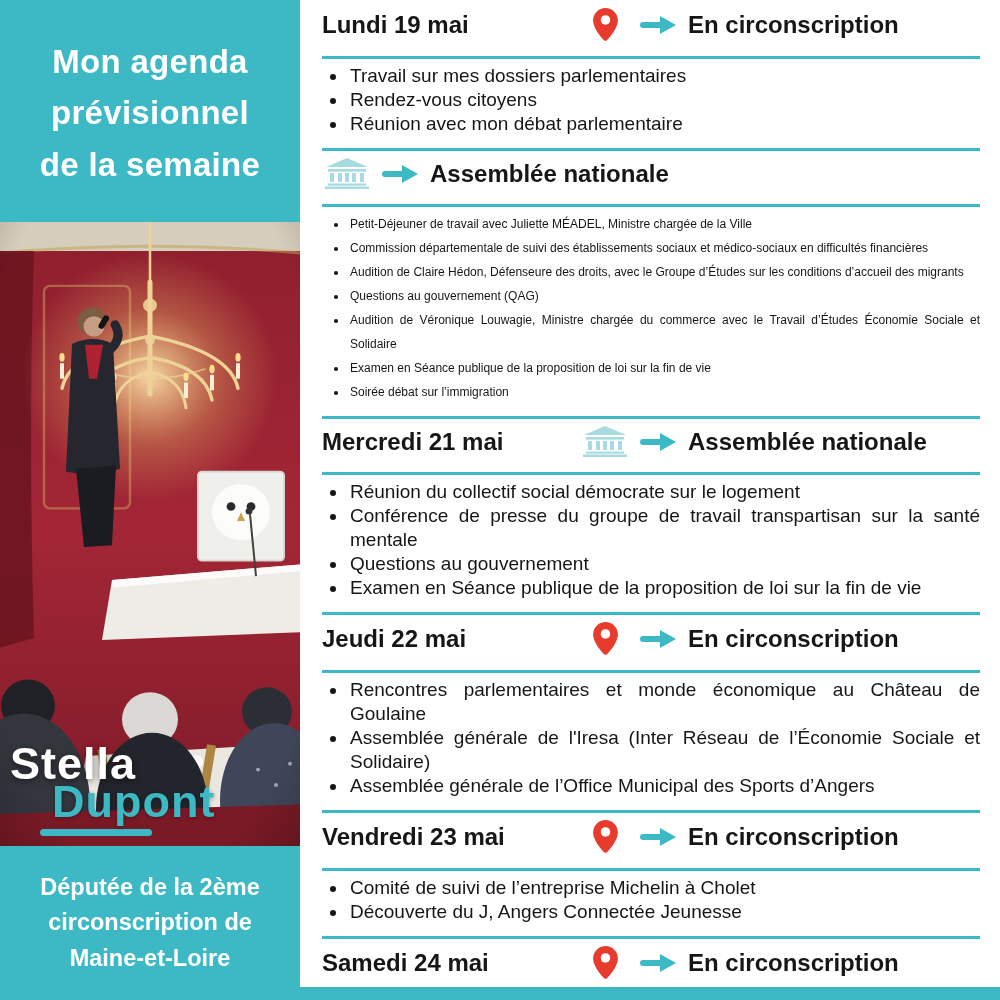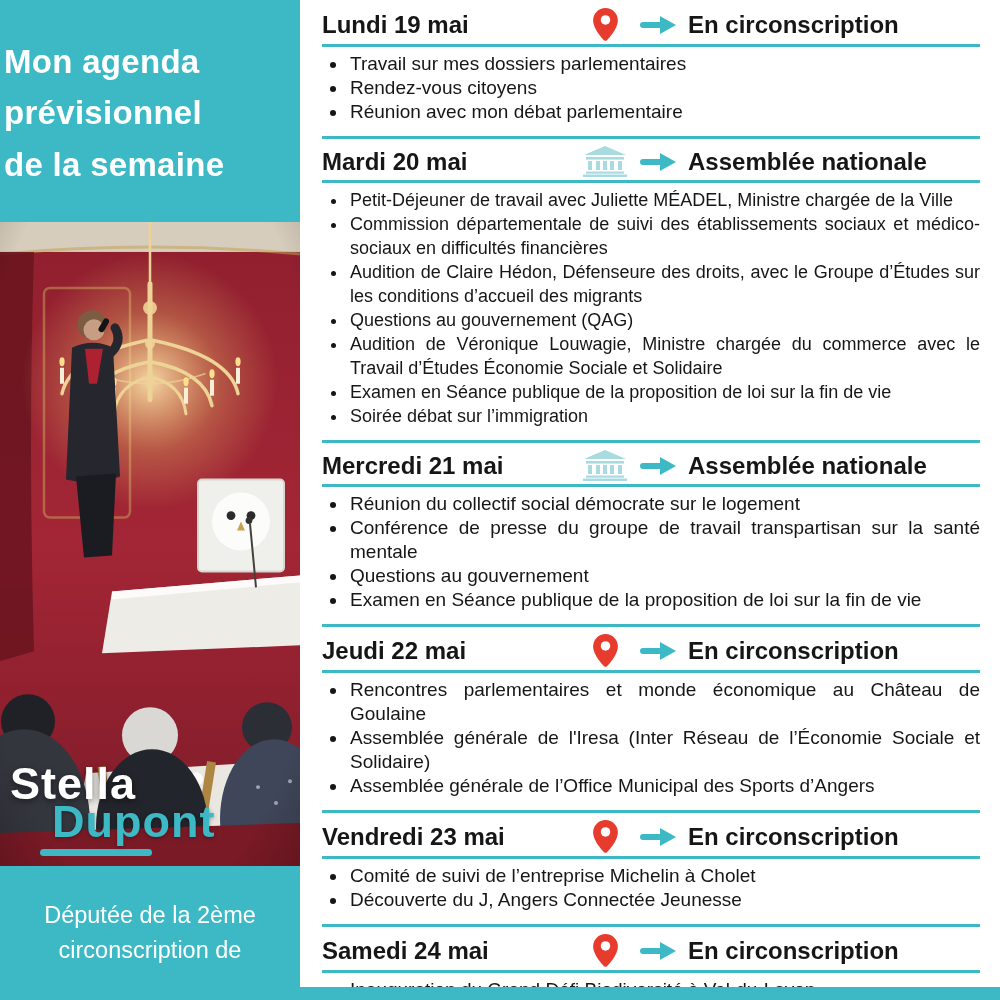--- a/index.html
+++ b/index.html
@@ -9,46 +9,46 @@
     --ink:#161616;
   }
   *{margin:0;padding:0;box-sizing:border-box;}
   html,body{width:1000px;height:1000px;overflow:hidden;}
   body{font-family:"Liberation Sans","DejaVu Sans",sans-serif;background:#fff;color:var(--ink);}
   .canvas{position:relative;width:1000px;height:1000px;display:flex;}
 
   
   .sidebar{flex:0 0 300px;width:300px;background:var(--teal);display:flex;flex-direction:column;}
   .sidebar-title{height:222px;display:flex;flex-direction:column;justify-content:center;
-    color:#fff;font-weight:700;font-size:33px;line-height:1.56;letter-spacing:.3px;padding:10px 4px 6px;}
+    text-align:center;color:#fff;font-weight:700;font-size:33px;line-height:1.56;letter-spacing:.3px;padding:10px 4px 6px;}
   .photo{flex:1;position:relative;overflow:hidden;background:#701a75;}
   .photo svg.photo-art{position:absolute;inset:0;width:100%;height:100%;display:block;}
   .logo{position:absolute;left:10px;bottom:6px;line-height:.92;z-index:2;}
   .logo-first{display:block;color:#fff;font-size:45px;font-weight:700;letter-spacing:1px;
     text-shadow:0 2px 6px rgba(0,0,0,.5);}
   .logo-last{display:block;color:var(--teal);font-size:45px;font-weight:700;letter-spacing:1px;
     margin:-4px 0 0 42px;text-shadow:0 1px 4px rgba(0,0,0,.35);}
   .logo-swoosh{display:block;width:112px;height:7px;border-radius:5px;background:var(--teal);
     margin:7px 0 4px 30px;}
-  .sidebar-footer{height:134px;display:flex;align-items:center;justify-content:center;
-    background:var(--teal);color:#fff;text-align:center;font-weight:400;font-size:23.5px;line-height:1.5;padding:0 8px;}
+  .sidebar-footer{height:154px;display:flex;align-items:center;justify-content:center;
+    background:var(--teal);color:#fff;text-align:center;font-weight:700;font-size:23.5px;line-height:1.5;padding:0 8px;}
 
   
   .main{flex:1;background:#fff;padding:6px 20px 18px 22px;overflow:hidden;}
   .day + .day{margin-top:12px;}
   .day-header{display:flex;align-items:center;border-bottom:3px solid var(--teal);
-    border-top:3px solid var(--teal);padding:7px 0 3px;}
+    border-top:3px solid var(--teal);padding:7px 0 15px;}
   .day:first-child .day-header{border-top:none;padding-top:2px;}
   .day-title{font-size:24px;font-weight:700;color:var(--ink);flex:0 0 258px;}
   .icon-slot{width:50px;display:flex;justify-content:center;align-items:center;}
   .arrow-slot{width:42px;display:flex;justify-content:center;align-items:center;margin:0 8px;}
   .venue{font-size:24px;font-weight:700;color:var(--ink);}
   .items{list-style:disc;margin:5px 0 0 0;padding-left:26px;}
   .items li{font-size:19px;line-height:24px;text-align:justify;padding-left:2px;}
-  .items.s-sm li{font-size:18px;}
+  .items.s-sm li{font-size:12px;}
   .bottom-accent-bar{position:absolute;left:300px;right:0;bottom:0;height:13px;background:var(--teal);z-index:3;}
 </style>
 </head>
 <body>
 
 <div class="canvas">
 
   <aside class="sidebar">
     <h1 class="sidebar-title">
       <span>Mon agenda</span>
@@ -152,20 +152,21 @@
         <span class="logo-first">Stella</span>
         <span class="logo-last">Dupont</span>
         <span class="logo-swoosh"></span>
       </div>
     </div>
 
     <div class="sidebar-footer">
       <div>
         <span style="display:block">Députée de la 2ème</span>
         <span style="display:block">circonscription de</span>
+        <span style="display:block">Maine-et-Loire</span>
       </div>
     </div>
   </aside>
 
   <main class="main">
 
     <section class="day">
       <header class="day-header">
         <h2 class="day-title">Lundi 19 mai</h2>
         <span class="icon-slot">
@@ -184,21 +185,20 @@
       </header>
       <ul class="items">
         <li>Travail sur mes dossiers parlementaires</li>
         <li>Rendez-vous citoyens</li>
         <li>Réunion avec mon débat parlementaire</li>
       </ul>
     </section>
 
     <section class="day">
       <header class="day-header">
-        <h2 class="day-title">Mardi 20 mai</h2>
         <span class="icon-slot">
           <svg width="46" height="31" viewBox="0 0 46 31" fill="#a7dbe1">
               <polygon points="23,0 2,9 44,9"></polygon>
               <rect x="4" y="11" width="38" height="2.6"></rect>
               <rect x="6" y="15" width="4" height="9"></rect>
               <rect x="14" y="15" width="4" height="9"></rect>
               <rect x="21" y="15" width="4" height="9"></rect>
               <rect x="28" y="15" width="4" height="9"></rect>
               <rect x="36" y="15" width="4" height="9"></rect>
               <rect x="4" y="25.5" width="38" height="2.2"></rect>

